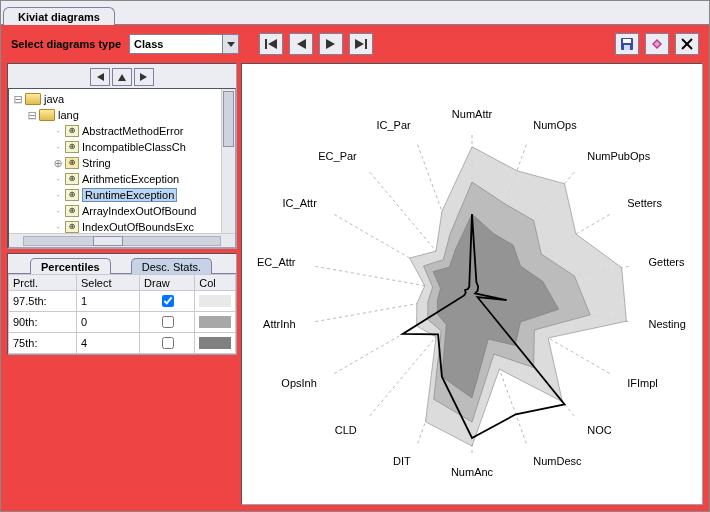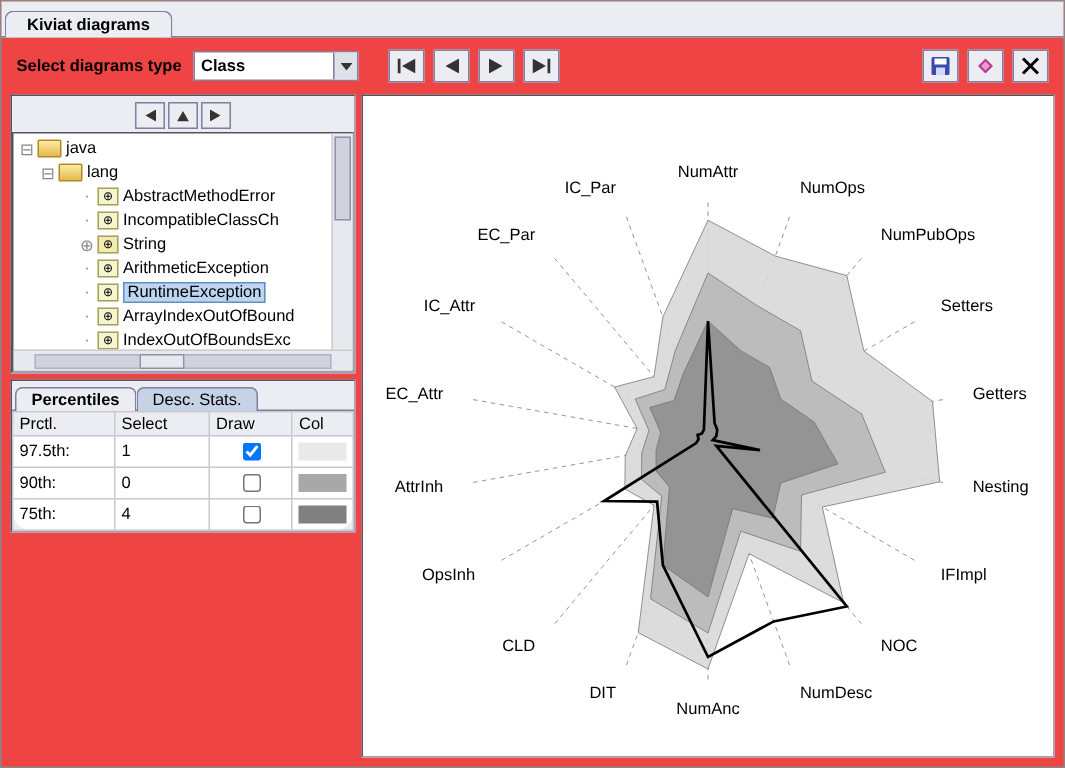--- a/index.html
+++ b/index.html
@@ -25,24 +25,24 @@
   .tree { height: 160px; overflow: hidden; position:relative; background:#fff; border:1px inset #a0a0b0; }
   .treesvgrow { display:flex; align-items:center; height:16px; }
   .branch { width:14px; text-align:center; color:#888; }
   .foldericon { width:16px; height:12px; display:inline-block; background:linear-gradient(#ffe9a0,#e0bc4e); border:1px solid #b08a20; border-radius:1px; margin-right:3px; }
   .classicon { width:14px; height:12px; display:inline-flex; align-items:center; justify-content:center; background:#f5f5cf; border:1px solid #a0a060; font-size:8px; line-height:1; margin-right:3px; }
   .selnode { background:#bcd5f0; border:1px solid #6090c0; padding:0 2px; }
   .xsbar { display:flex; align-items:center; height:14px; background:#e8e8ef; border-top:1px solid #ccc;}
   .xsbar .track { flex:1; height:10px; margin:0 14px; background:#cfd3de; position:relative; border:1px solid #b0b0c0;}
   .xsbar .thumb { position:absolute; left:35%; width:30px; top:-1px; bottom:-1px; background:#e8e8ef; border:1px solid #9090a8;}
   .subtabstrip { display: flex; align-items: flex-end; height: 20px; background:#ececf3; border-bottom:1px solid #7f7f9f; padding-left:2px;}
-  .subtab { background: #c6d3e7; border: 1px solid #7f7f9f; border-bottom:none; border-top-left-radius:5px; border-top-right-radius:5px; padding:2px 10px 1px; position:relative; top:1px; }
+  .subtab { background: #c6d3e7; border: 1px solid #7f7f9f; border-bottom:none; border-top-left-radius:5px; border-top-right-radius:5px; padding:2px 10px 1px; position:relative; top:1px;margin-left:20px; }
   .subtab.active { background:#ececf3; font-weight:bold;}
   .tablepanel { flex:0 0 auto; }
-  table { border-collapse: collapse; width: 100%; background:#fff;border-radius:14px; }
+  table { border-collapse: collapse; width: 100%; background:#fff; }
   th, td { border:1px solid #c8c8d0; padding:1px 4px; text-align:left; font-weight:normal; height:16px;}
   th { background:#ececf3; }
   .swatch { width: 100%; height: 12px; display:block;}
   .chk { width:12px; height:12px; }
   .chartpanel { flex:1; background:#fff; border: 1px inset #a0a0b0; display:flex; align-items:flex-start; justify-content:center; }
   .chartwrap { width:100%; height:100%; position:relative; }
 </style>
 </head>
 <body>
 

